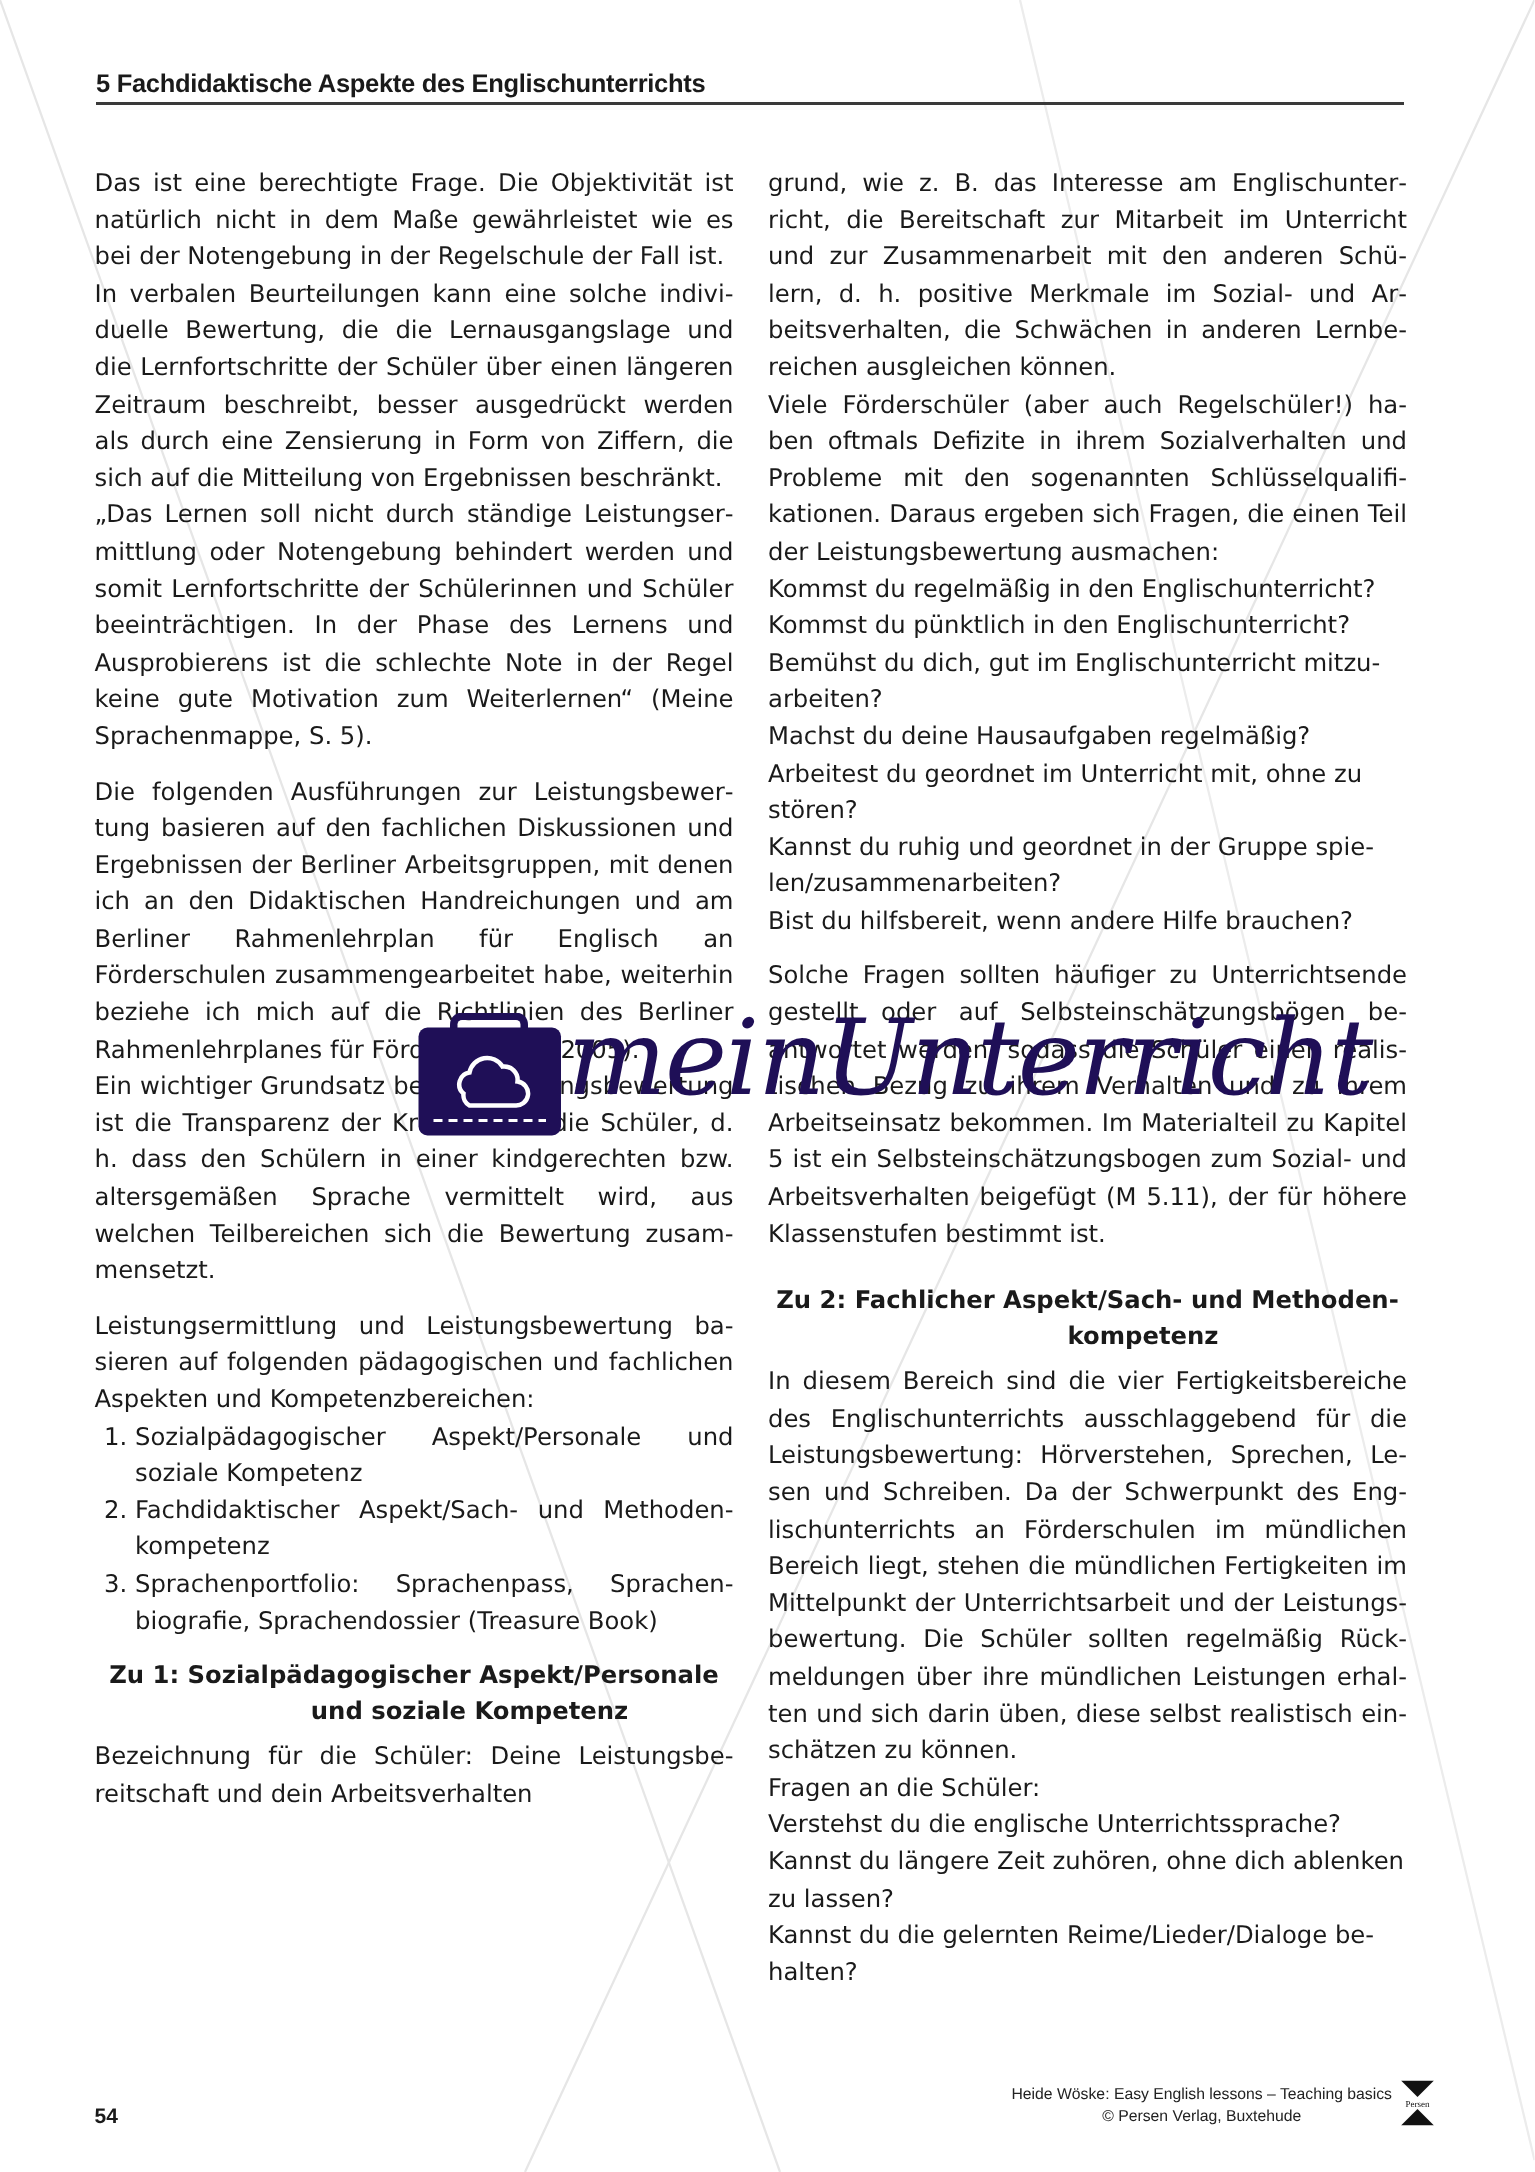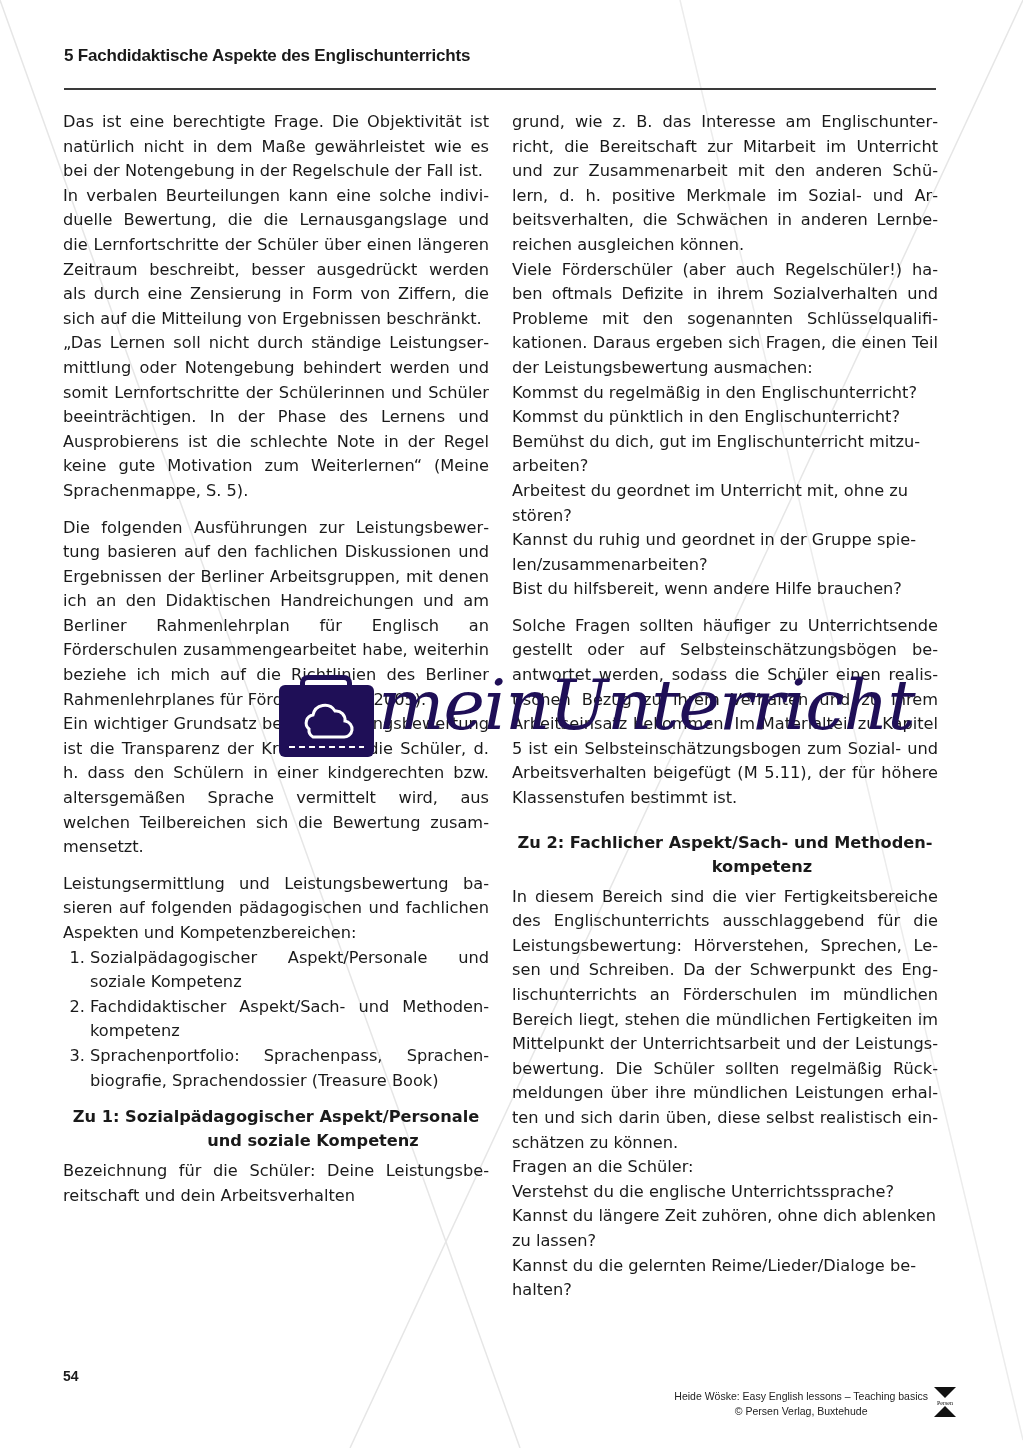--- a/index.html
+++ b/index.html
@@ -3,42 +3,42 @@
   <meta charset="utf-8">
   <style>
     html, body { margin: 0; padding: 0; background: #ffffff; }
     body {
       width: 1023px; height: 1448px; position: relative; overflow: hidden;
       font-family: "DejaVu Sans", sans-serif; color: #1a1a1a;
     }
     .diag { position: absolute; left: 0; top: 0; width: 1023px; height: 1448px; pointer-events: none; }
     .header {
       position: absolute; left: 64px; top: 46px; width: 872px;
-      border-bottom: 2px solid #3a3a3a; padding-bottom: 22px;
+      border-bottom: 2px solid #3a3a3a; padding-bottom: 2px;
       font-family: "Liberation Sans", sans-serif; font-weight: bold;
       font-size: 17px; letter-spacing: -0.2px;
     }
     .col {
       position: absolute; top: 110px; width: 426px;
       font-family: "DejaVu Sans", sans-serif; font-size: 16.2px; line-height: 24.6px;
       text-align: justify; hyphens: manual;
     }
     .col.left { left: 63px; }
     .col.right { left: 512px; }
     p { margin: 0; }
     .gap { margin-top: 12px; }
     ol { margin: 0; padding-left: 27px; }
     ol li { padding-left: 0; }
     h3 {
       margin: 12px 0 6px 0; font-size: 16.2px; font-weight: bold; line-height: 24px;
       padding-left: 74px; text-indent: -74px; text-align: center;
     }
     .q { text-align: left; }
     .pagenum {
-      position: absolute; left: 63px; top: 1368px; font-weight: bold;
+      position: absolute; left: 63px; top: 1402px; font-weight: bold;
       font-family: "Liberation Sans", sans-serif; font-size: 14px;
     }
     .footer {
       position: absolute; right: 95px; top: 1389px; text-align: center;
       font-family: "Liberation Sans", sans-serif; font-size: 10.5px; line-height: 15px; color: #222;
     }
     .publisher-logo {
       position: absolute; left: 934px; top: 1387px; width: 22px; height: 30px;
     }
     .watermark-box {
@@ -84,20 +84,21 @@
   <p>Bezeichnung für die Schüler: Deine Leistungsbe­reitschaft und dein Arbeitsverhalten</p>
 </div>
 
 <div class="col right">
   <p>grund, wie z. B. das Interesse am Englischunter­richt, die Bereitschaft zur Mitarbeit im Unterricht und zur Zusammenarbeit mit den anderen Schü­lern, d. h. positive Merkmale im Sozial- und Ar­beitsverhalten, die Schwächen in anderen Lernbe­reichen ausgleichen können.</p>
   <p>Viele Förderschüler (aber auch Regelschüler!) ha­ben oftmals Defizite in ihrem Sozialverhalten und Probleme mit den sogenannten Schlüsselqualifi­kationen. Daraus ergeben sich Fragen, die einen Teil der Leistungsbewertung ausmachen:</p>
   <div class="q">
     <p>Kommst du regelmäßig in den Englischunterricht?</p>
     <p>Kommst du pünktlich in den Englischunterricht?</p>
     <p>Bemühst du dich, gut im Englischunterricht mitzu­arbeiten?</p>
+    <p>Machst du deine Hausaufgaben regelmäßig?</p>
     <p>Arbeitest du geordnet im Unterricht mit, ohne zu stören?</p>
     <p>Kannst du ruhig und geordnet in der Gruppe spie­len/zusammenarbeiten?</p>
     <p>Bist du hilfsbereit, wenn andere Hilfe brauchen?</p>
   </div>
   <p class="gap">Solche Fragen sollten häufiger zu Unterrichtsende gestellt oder auf Selbsteinschätzungsbögen be­antwortet werden, sodass die Schüler einen realis­tischen Bezug zu ihrem Verhalten und zu ihrem Arbeitseinsatz bekommen. Im Materialteil zu Kapi­tel 5 ist ein Selbsteinschätzungsbogen zum So­zial- und Arbeitsverhalten beigefügt (M 5.11), der für höhere Klassenstufen bestimmt ist.</p>
   <h3 style="margin-top:20px">Zu 2: Fachlicher Aspekt/Sach- und Methoden­kompetenz</h3>
   <p>In diesem Bereich sind die vier Fertigkeitsbereiche des Englischunterrichts ausschlaggebend für die Leistungsbewertung: Hörverstehen, Sprechen, Le­sen und Schreiben. Da der Schwerpunkt des Eng­lischunterrichts an Förderschulen im mündlichen Bereich liegt, stehen die mündlichen Fertigkeiten im Mittelpunkt der Unterrichtsarbeit und der Leistungs­bewertung. Die Schüler sollten regelmäßig Rück­meldungen über ihre mündlichen Leistungen erhal­ten und sich darin üben, diese selbst realistisch ein­schätzen zu können.</p>
   <p>Fragen an die Schüler:</p>
   <div class="q">
     <p>Verstehst du die englische Unterrichtssprache?</p>

